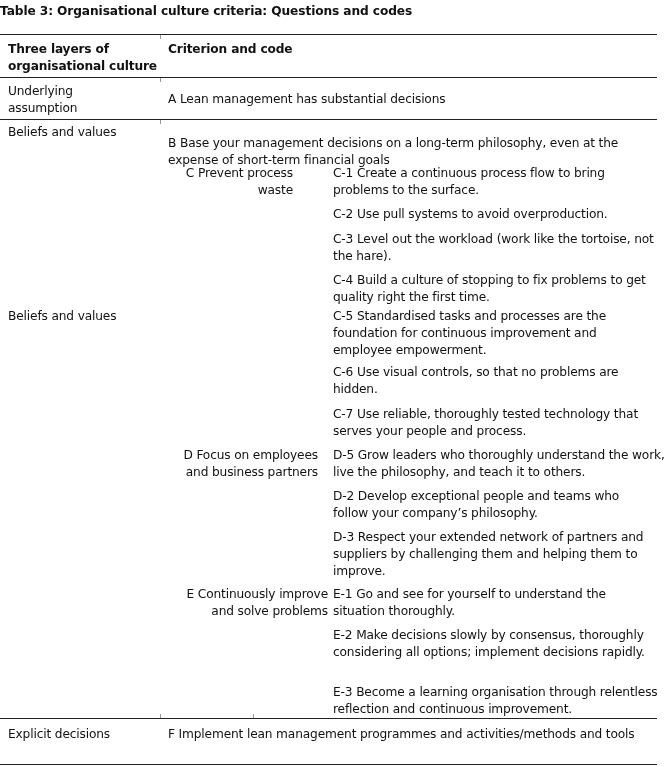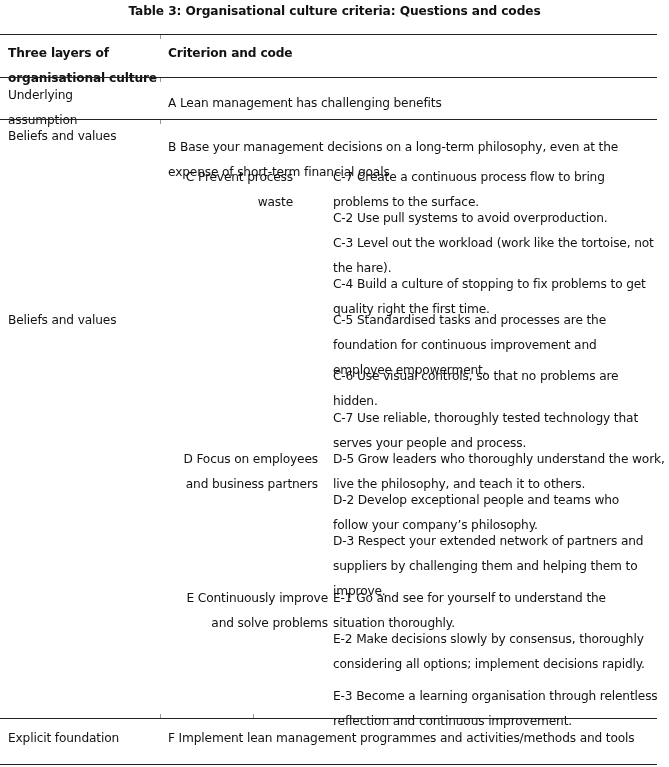--- a/index.html
+++ b/index.html
@@ -1,70 +1,70 @@
 <!DOCTYPE html>
 <html><head>
 <meta charset="utf-8">
 <style>
   html, body { margin: 0; padding: 0; background: #ffffff; }
   body { width: 669px; height: 767px; position: relative; overflow: hidden;
          font-family: "DejaVu Sans", sans-serif; color: #111; }
-  .title { position: absolute; top: 4px; left: 0; width: 669px; text-align: center;
+  .title { position: absolute; top: 4px; left: 0; width: 669px; 
            font-weight: bold; font-size: 12.2px; letter-spacing: -0.1px; }
   .hr { position: absolute; left: 0; width: 657px; height: 0; border-top: 1.5px solid #222; }
-  .cell { position: absolute; font-size: 12.2px; line-height: 25px; letter-spacing: -0.15px; }
+  .cell { position: absolute; font-size: 12.2px; line-height: 17px; letter-spacing: -0.15px; }
   .bold { font-weight: bold; }
   .c1 { left: 8px; width: 155px; }
   .c2 { left: 168px; width: 480px; }
   .c2n { left: 168px; width: 160px; text-align: right; }
   .c3 { left: 333px; width: 322px; }
   .tick { position: absolute; width: 1px; height: 4px; background: #999; }
 </style>
 </head>
 <body>
 
 <div class="title">Table 3: Organisational culture criteria: Questions and codes</div>
 
 <div>
   <div class="hr" style="top:34px"></div>
 
   <div class="cell c1 bold" style="top:41px;width:150px">Three layers of organisational culture</div>
   <div class="cell c2 bold" style="top:41px">Criterion and code</div>
   <div class="hr" style="top:77px"></div>
 
   <div class="cell c1" style="top:83px;width:110px">Underlying assumption</div>
-  <div class="cell c2" style="top:91px">A Lean management has challenging benefits</div>
+  <div class="cell c2" style="top:91px">A Lean management has substantial decisions</div>
   <div class="hr" style="top:119px"></div>
 
   <div class="cell c1" style="top:124px">Beliefs and values</div>
   <div class="cell c2" style="top:135px">B Base your management decisions on a long-term philosophy, even at the expense of short-term financial goals</div>
 
   <div class="cell c2n" style="top:165px;width:125px">C Prevent process waste</div>
-  <div class="cell c3" style="top:165px">C-7 Create a continuous process flow to bring problems to the surface.</div>
+  <div class="cell c3" style="top:165px">C-1 Create a continuous process flow to bring problems to the surface.</div>
   <div class="cell c3" style="top:206px">C-2 Use pull systems to avoid overproduction.</div>
   <div class="cell c3" style="top:231px">C-3 Level out the workload (work like the tortoise, not the hare).</div>
   <div class="cell c3" style="top:272px">C-4 Build a culture of stopping to fix problems to get quality right the first time.</div>
 
   <div class="cell c1" style="top:308px">Beliefs and values</div>
   <div class="cell c3" style="top:308px">C-5 Standardised tasks and processes are the foundation for continuous improvement and employee empowerment.</div>
   <div class="cell c3" style="top:364px">C-6 Use visual controls, so that no problems are hidden.</div>
   <div class="cell c3" style="top:406px">C-7 Use reliable, thoroughly tested technology that serves your people and process.</div>
 
   <div class="cell c2n" style="top:447px;width:150px">D Focus on employees and business partners</div>
   <div class="cell c3" style="top:447px;width:335px">D-5 Grow leaders who thoroughly understand the work, live the philosophy, and teach it to others.</div>
   <div class="cell c3" style="top:488px">D-2 Develop exceptional people and teams who follow your company’s philosophy.</div>
   <div class="cell c3" style="top:529px">D-3 Respect your extended network of partners and suppliers by challenging them and helping them to improve.</div>
 
   <div class="cell c2n" style="top:586px;width:160px">E Continuously improve and solve problems</div>
   <div class="cell c3" style="top:586px">E-1 Go and see for yourself to understand the situation thoroughly.</div>
   <div class="cell c3" style="top:627px;width:328px">E-2 Make decisions slowly by consensus, thoroughly considering all options; implement decisions rapidly.</div>
   <div class="cell c3" style="top:684px;width:335px">E-3 Become a learning organisation through relentless reflection and continuous improvement.</div>
   <div class="hr" style="top:718px"></div>
 
-  <div class="cell c1" style="top:726px">Explicit foundation</div>
+  <div class="cell c1" style="top:726px">Explicit decisions</div>
   <div class="cell c2" style="top:726px">F Implement lean management programmes and activities/methods and tools</div>
   <div class="hr" style="top:764px"></div>
 
   <div class="tick" style="left:160px;top:35px"></div>
   <div class="tick" style="left:160px;top:78px"></div>
   <div class="tick" style="left:160px;top:120px"></div>
   <div class="tick" style="left:160px;top:714px"></div>
   <div class="tick" style="left:253px;top:714px"></div>
 </div>
 

